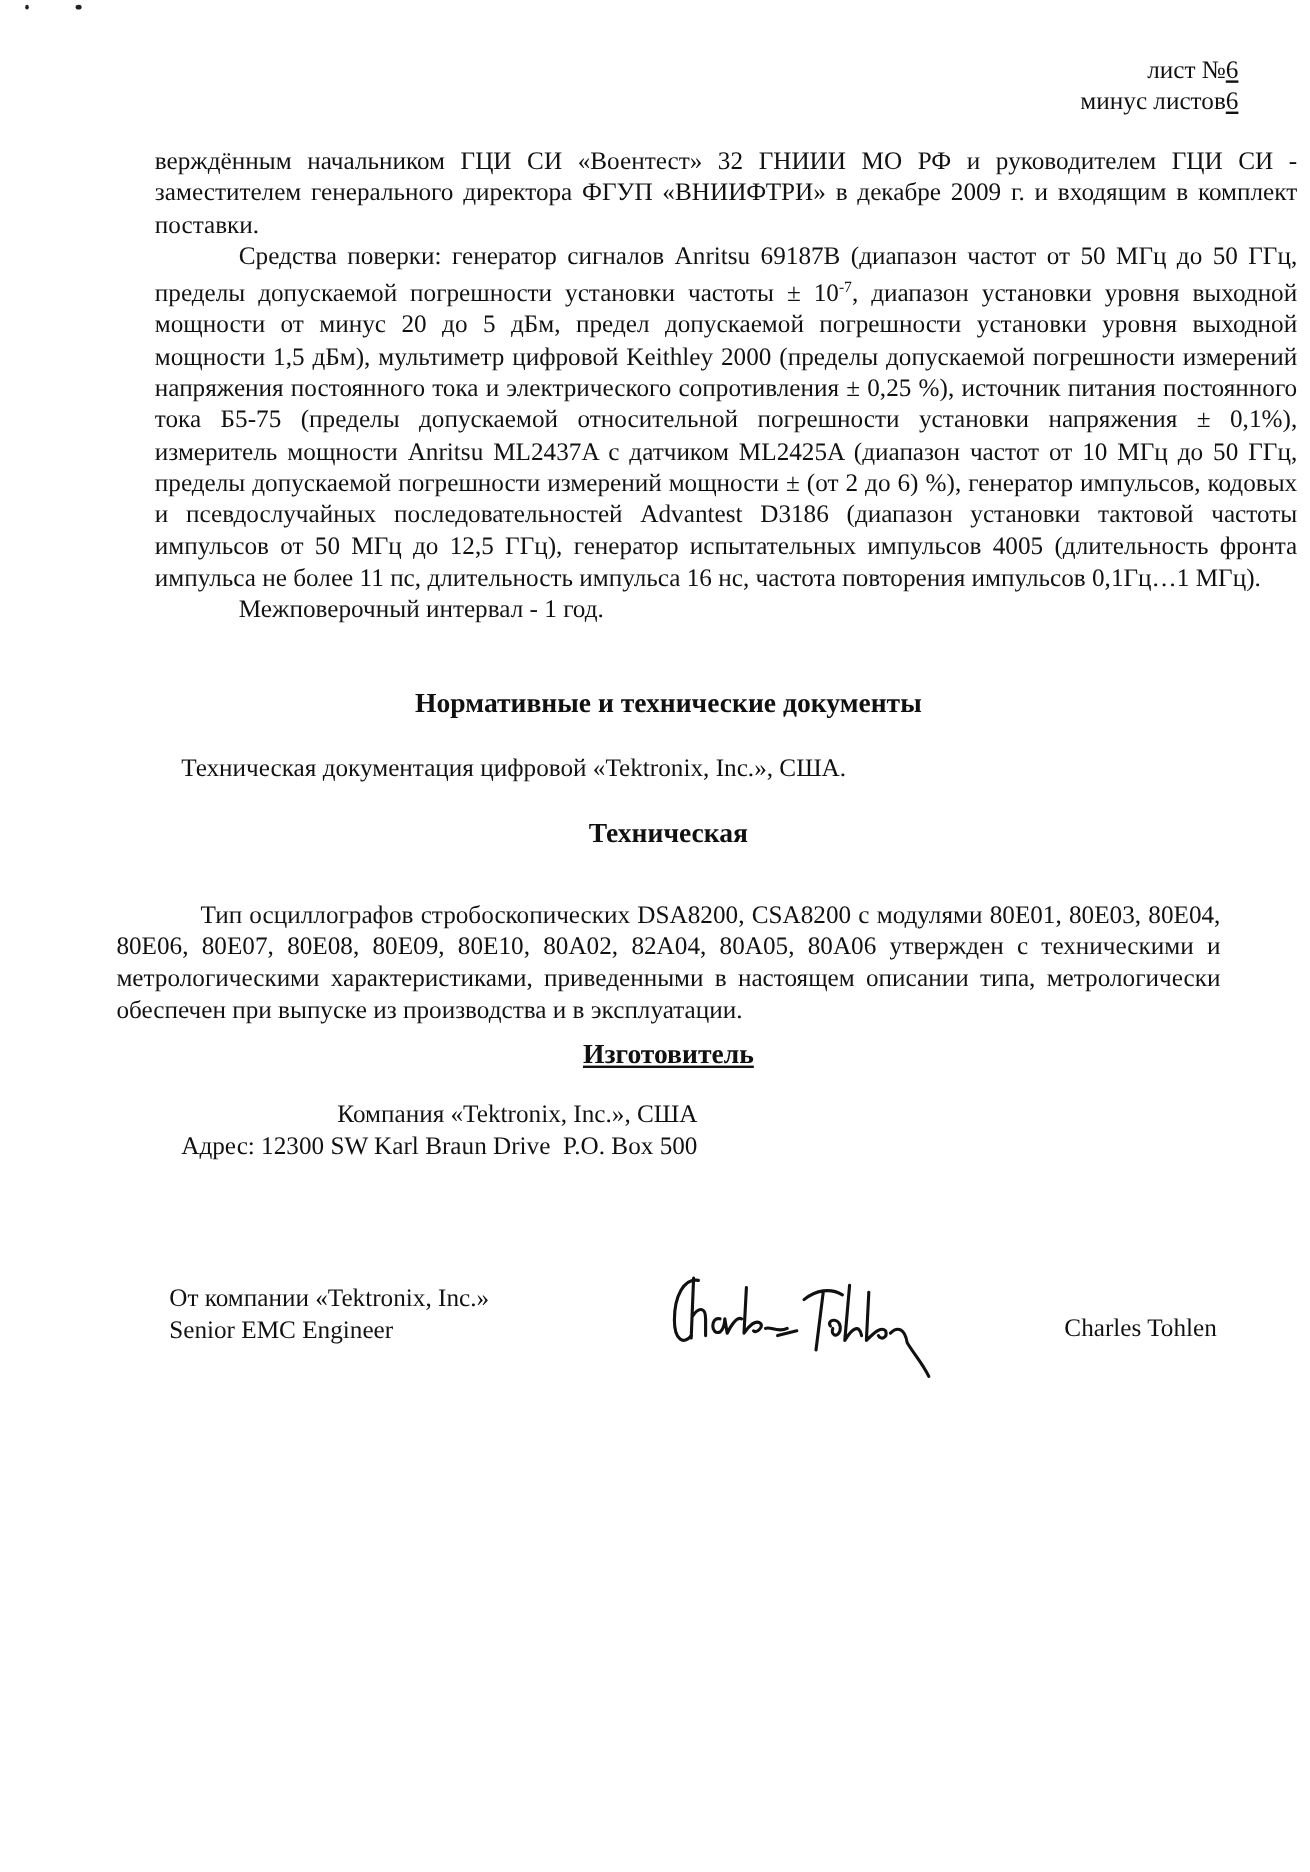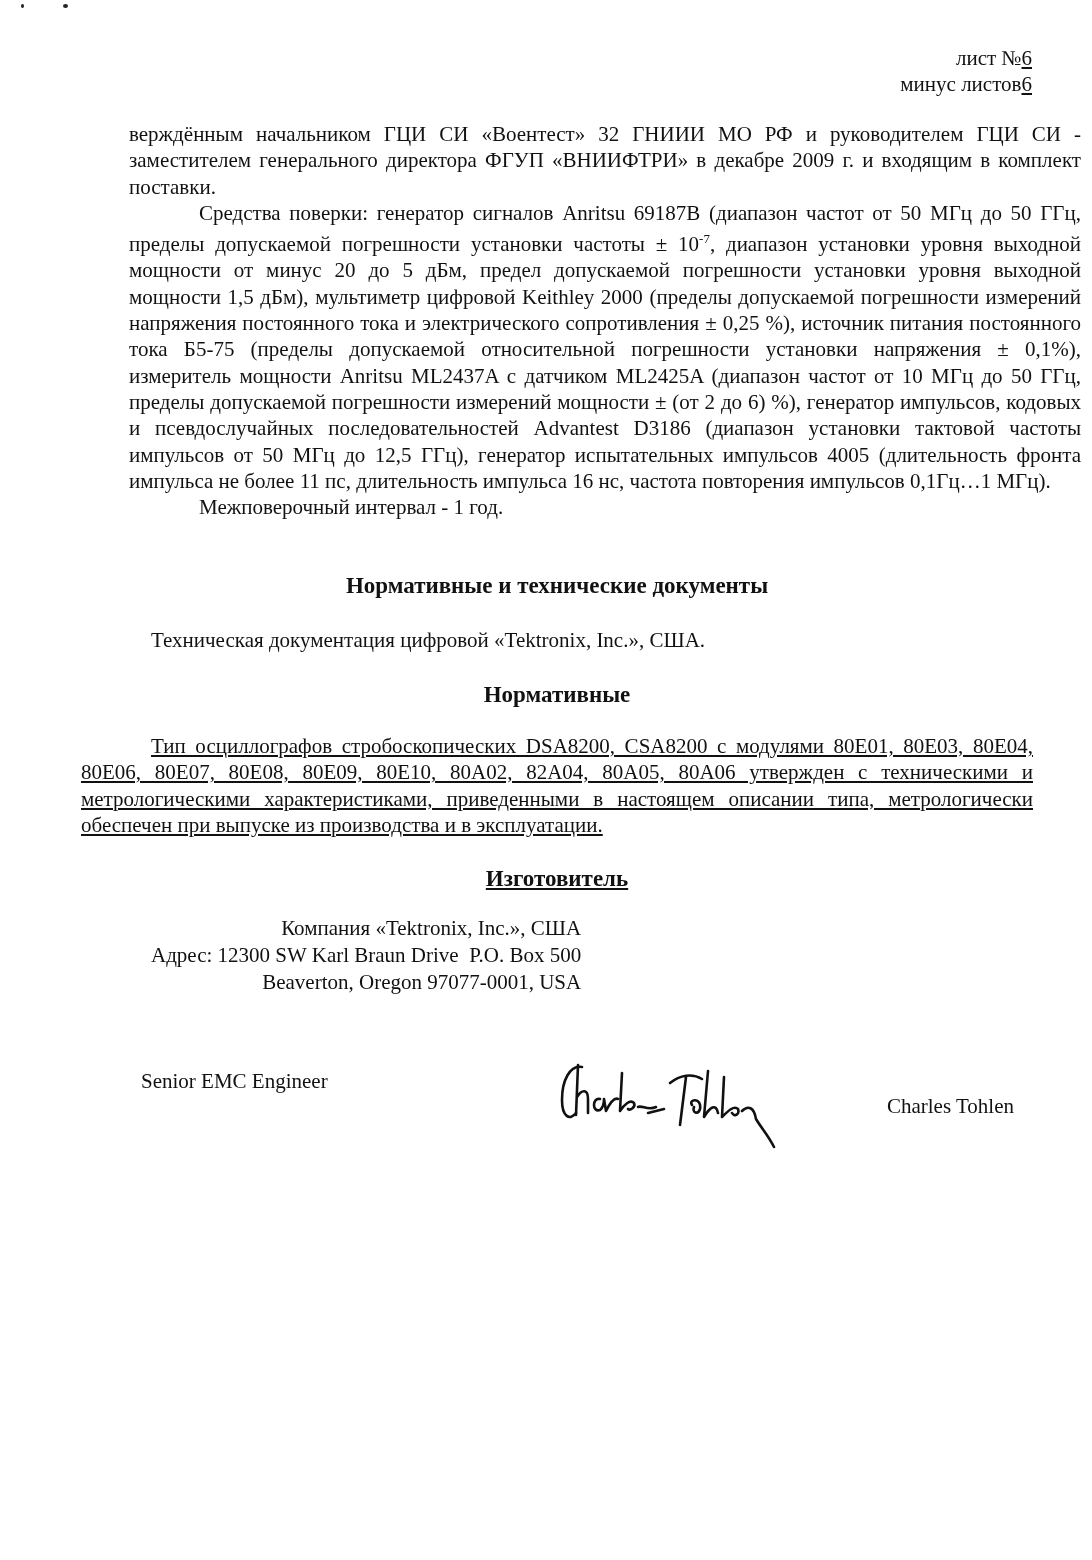--- a/index.html
+++ b/index.html
@@ -63,21 +63,21 @@
     }
     .conclusion {
       position: absolute;
       left: 81px;
       width: 952px;
       top: 733px;
       line-height: 26.3px;
       text-align: justify;
       font-size: 21px;
     }
-    .conclusion p { margin: 0; text-decoration: underline; }
+    .conclusion p { margin: 16px; }
     .manufacturer {
       position: absolute;
       left: 151px;
       top: 915px;
       line-height: 27px;
       font-size: 21px;
       text-align: right;
     }
     .manufacturer .addr-line2 {
       padding-left: 76px;
@@ -120,33 +120,33 @@
 
 <div class="body-text">
   <p>верждённым начальником ГЦИ СИ «Воентест» 32 ГНИИИ МО РФ и руководителем ГЦИ СИ - заместителем генерального директора ФГУП «ВНИИФТРИ» в декабре 2009 г. и входящим в комплект поставки.</p>
   <p class="indent"><span>Средства поверки: генератор сигналов Anritsu 69187B (диапазон частот от 50 МГц до 50 ГГц, пределы допускаемой погрешности установки частоты ± 10</span><sup style="font-size:13px;">-7</sup><span>, диапазон установки уровня выходной мощности от минус 20 до 5 дБм, предел допускаемой погрешности установки уровня выходной мощности 1,5 дБм), мультиметр цифровой Keithley 2000 (пределы допускаемой погрешности измерений напряжения постоянного тока и электрического сопротивления ± 0,25 %), источник питания постоянного тока Б5-75 (пределы допускаемой относительной погрешности установки напряжения ± 0,1%), измеритель мощности Anritsu ML2437A с датчиком ML2425A (диапазон частот от 10 МГц до 50 ГГц, пределы допускаемой погрешности измерений мощности ± (от 2 до 6) %), генератор импульсов, кодовых и псевдослучайных последовательностей Advantest D3186 (диапазон установки тактовой частоты импульсов от 50 МГц до 12,5 ГГц), генератор испытательных импульсов 4005 (длительность фронта импульса не более 11 пс, длительность импульса 16 нс, частота повторения импульсов 0,1Гц…1 МГц).</span></p>
   <p class="indent">Межповерочный интервал - 1 год.</p>
 </div>
 
 <div class="section-heading" style="top:573px;">Нормативные и технические документы</div>
 <div class="plain-line" style="left:151px;top:628px;">Техническая документация цифровой «Tektronix, Inc.», США.</div>
 
-<div class="section-heading" style="top:682px;">Нормативные</div>
+<div class="section-heading" style="top:682px;">Техническая</div>
 <div class="conclusion">
   <p class="indent">Тип осциллографов стробоскопических DSA8200, CSA8200 с модулями 80E01, 80E03, 80E04, 80E06, 80E07, 80E08, 80E09, 80E10, 80A02, 82A04, 80A05, 80A06 утвержден с техническими и метрологическими характеристиками, приведенными в настоящем описании типа, метрологически обеспечен при выпуске из производства и в эксплуатации.</p>
 </div>
 
 <div class="section-heading" style="top:866px;text-decoration:underline;">Изготовитель</div>
 <div class="manufacturer">
   <div>Компания «Tektronix, Inc.», США</div>
   <div style="white-space:pre;">Адрес: 12300 SW Karl Braun Drive  P.O. Box 500</div>
-  <div class="addr-line2">Beaverton, Oregon 97077-0001, USA</div>
 </div>
 
 <div class="footer-left">
+  <div>От компании «Tektronix, Inc.»</div>
   <div>Senior EMC Engineer</div>
 </div>
 
 <svg class="signature" viewBox="0 0 230 95" aria-label="Charles Tohlen signature">
   <g fill="none" stroke="#111" stroke-width="2.6" stroke-linecap="round" stroke-linejoin="round">
 
     <path d="M30 12 C 18 10, 10 25, 10 45 C 10 62, 18 66, 24 58"></path>
 
     <path d="M26 10 L 24 60 M 25 42 C 30 34, 36 34, 36 44 L 36 58"></path>
 

